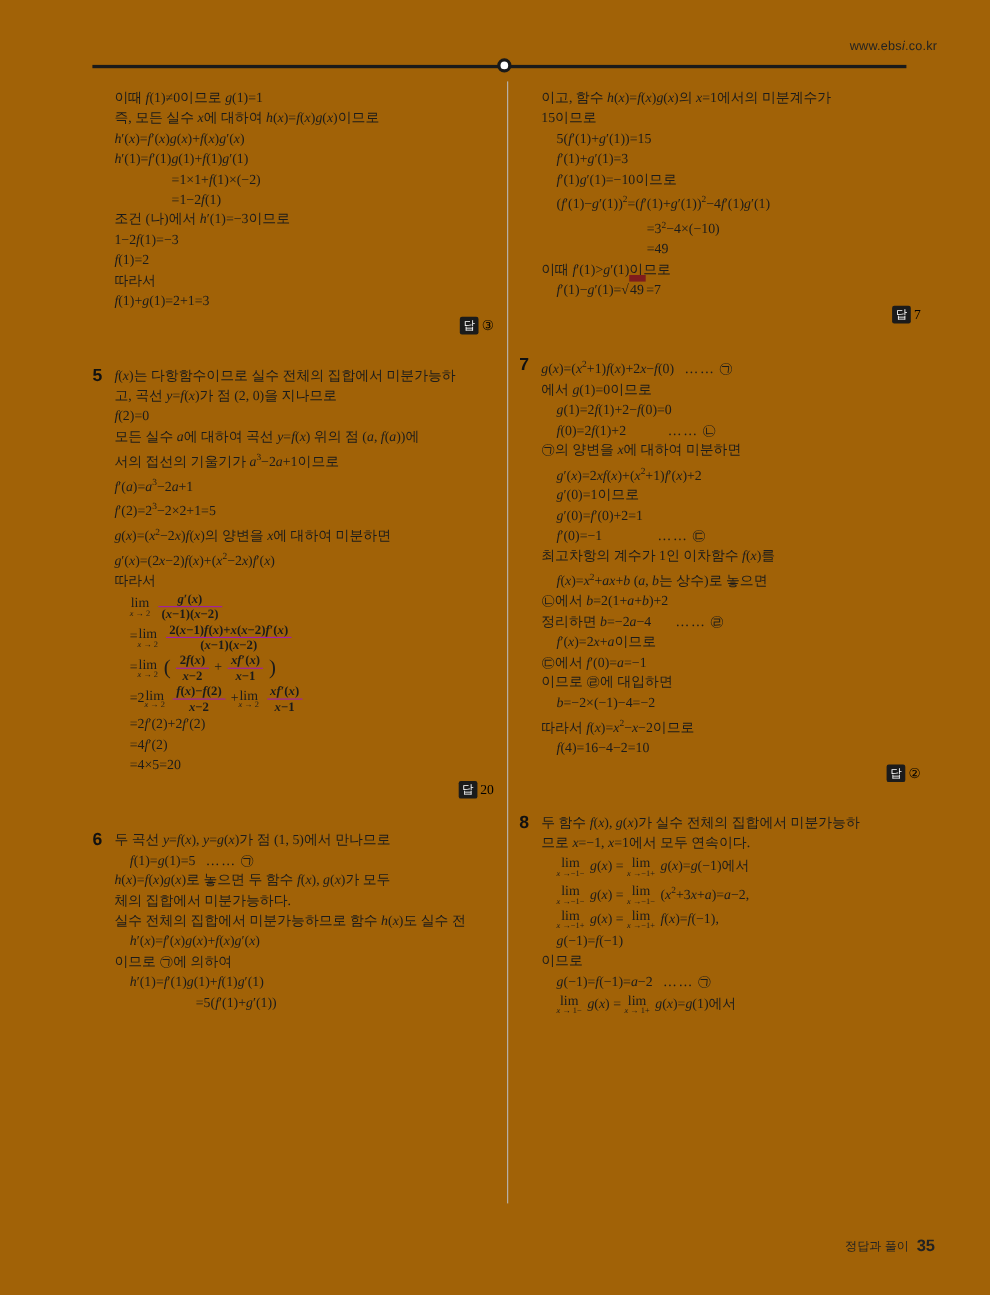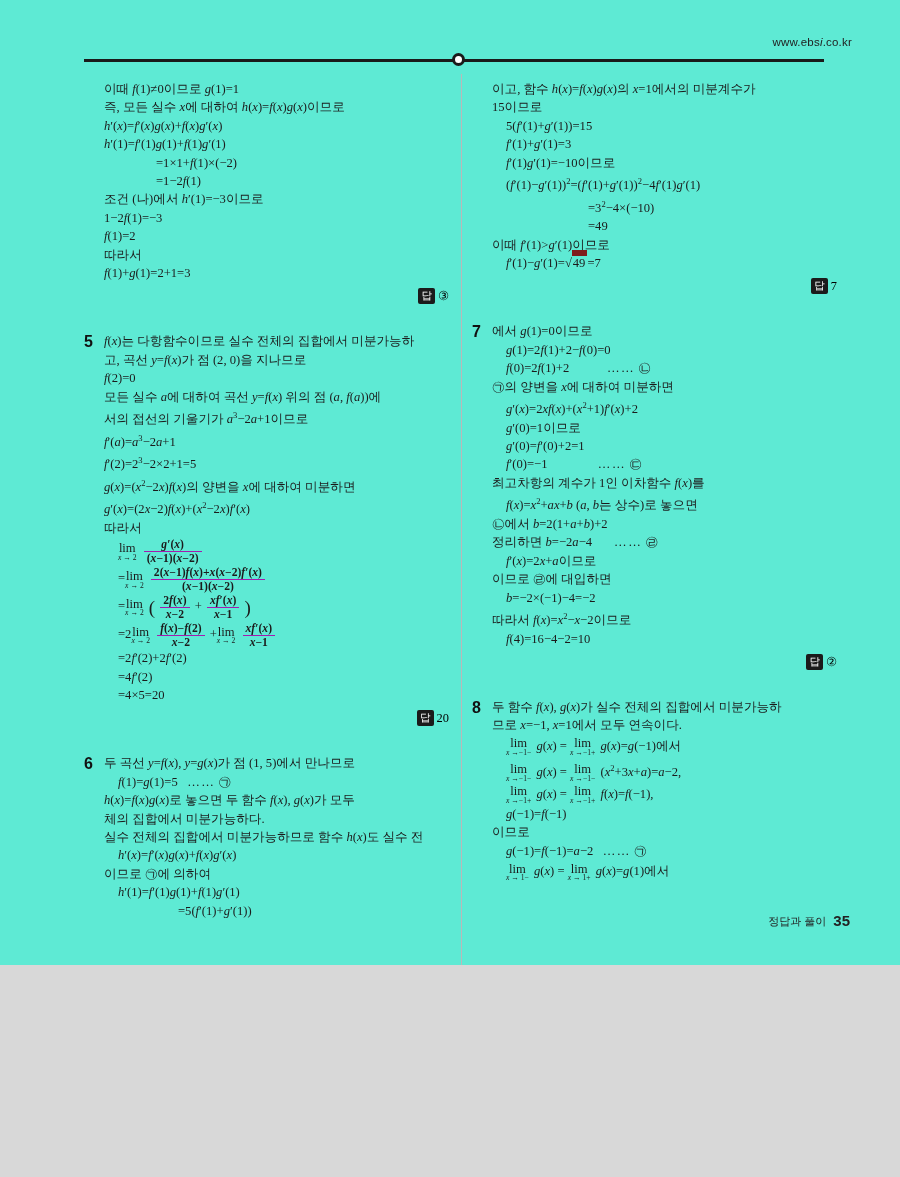--- a/index.html
+++ b/index.html
@@ -6,22 +6,22 @@
     margin: 0;
     padding: 0;
     background: #d8d8d8;
   }
   body {
     font-family: "Liberation Serif", serif;
   }
   .page {
     position: relative;
     width: 900px;
-    height: 965px;
-    background: #5eead4;
+    height: 1177px;
+    background: #a16207;
     margin: 0 auto;
     overflow: hidden;
     box-sizing: border-box;
   }
   
   .header-url {
     position: absolute;
     top: 36px;
     right: 48px;
     font-family: "Liberation Sans", sans-serif;
@@ -269,33 +269,35 @@
       <div class="line ind1"><i class="m">f</i>′(1)−<i class="m">g</i>′(1)=√<span class="sqrt">49</span>=7</div>
       <div class="answer">
         <span class="ansbox">답</span><span>7</span>
       </div>
     </div>
 
     <div class="bigap"></div>
 
     <div class="blk">
       <div class="qnum">7</div>
+      <div class="line"><i class="m">g</i>(<i class="m">x</i>)=(<i class="m">x</i><sup>2</sup>+1)<i class="m">f</i>(<i class="m">x</i>)+2<i class="m">x</i>−<i class="m">f</i>(0) &nbsp;&nbsp;<span class="dots">……</span> ㉠</div>
       <div class="line">에서 <i class="m">g</i>(1)=0이므로</div>
       <div class="line ind1"><i class="m">g</i>(1)=2<i class="m">f</i>(1)+2−<i class="m">f</i>(0)=0</div>
       <div class="line ind1"><i class="m">f</i>(0)=2<i class="m">f</i>(1)+2 &nbsp;&nbsp;&nbsp;&nbsp;&nbsp;&nbsp;&nbsp;&nbsp;&nbsp;&nbsp;&nbsp;<span class="dots">……</span> ㉡</div>
       <div class="line">㉠의 양변을 <i class="m">x</i>에 대하여 미분하면</div>
       <div class="line ind1"><i class="m">g</i>′(<i class="m">x</i>)=2<i class="m">xf</i>(<i class="m">x</i>)+(<i class="m">x</i><sup>2</sup>+1)<i class="m">f</i>′(<i class="m">x</i>)+2</div>
       <div class="line ind1"><i class="m">g</i>′(0)=1이므로</div>
       <div class="line ind1"><i class="m">g</i>′(0)=<i class="m">f</i>′(0)+2=1</div>
       <div class="line ind1"><i class="m">f</i>′(0)=−1 &nbsp;&nbsp;&nbsp;&nbsp;&nbsp;&nbsp;&nbsp;&nbsp;&nbsp;&nbsp;&nbsp;&nbsp;&nbsp;&nbsp;&nbsp;<span class="dots">……</span> ㉢</div>
       <div class="line">최고차항의 계수가 1인 이차함수 <i class="m">f</i>(<i class="m">x</i>)를</div>
       <div class="line ind1"><i class="m">f</i>(<i class="m">x</i>)=<i class="m">x</i><sup>2</sup>+<i class="m">ax</i>+<i class="m">b</i> (<i class="m">a</i>, <i class="m">b</i>는 상수)로 놓으면</div>
       <div class="line">㉡에서 <i class="m">b</i>=2(1+<i class="m">a</i>+<i class="m">b</i>)+2</div>
       <div class="line">정리하면 <i class="m">b</i>=−2<i class="m">a</i>−4 &nbsp;&nbsp;&nbsp;&nbsp;&nbsp;&nbsp;<span class="dots">……</span> ㉣</div>
       <div class="line ind1"><i class="m">f</i>′(<i class="m">x</i>)=2<i class="m">x</i>+<i class="m">a</i>이므로</div>
+      <div class="line">㉢에서 <i class="m">f</i>′(0)=<i class="m">a</i>=−1</div>
       <div class="line">이므로 ㉣에 대입하면</div>
       <div class="line ind1"><i class="m">b</i>=−2×(−1)−4=−2</div>
       <div class="line">따라서 <i class="m">f</i>(<i class="m">x</i>)=<i class="m">x</i><sup>2</sup>−<i class="m">x</i>−2이므로</div>
       <div class="line ind1"><i class="m">f</i>(4)=16−4−2=10</div>
       <div class="answer">
         <span class="ansbox">답</span><span>②</span>
       </div>
     </div>
 
     <div class="bigap"></div>

